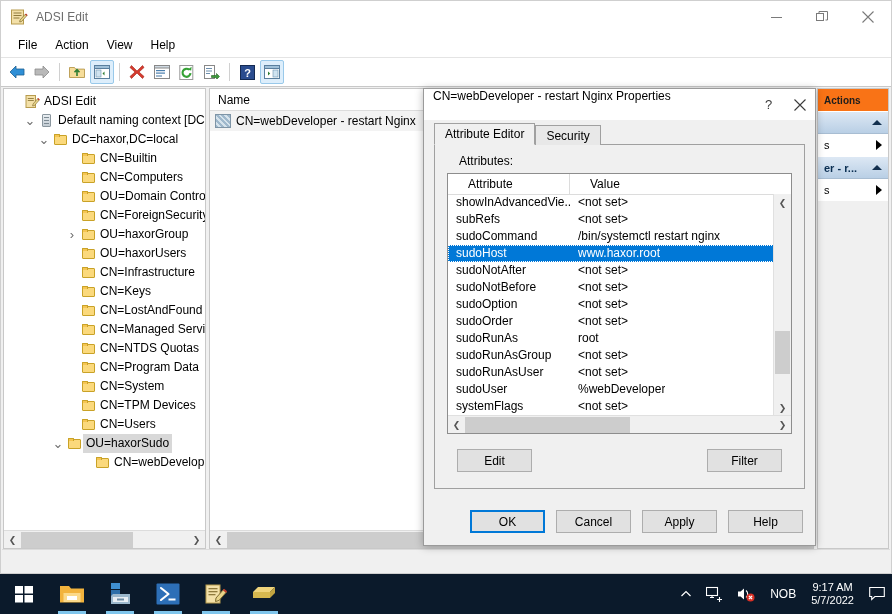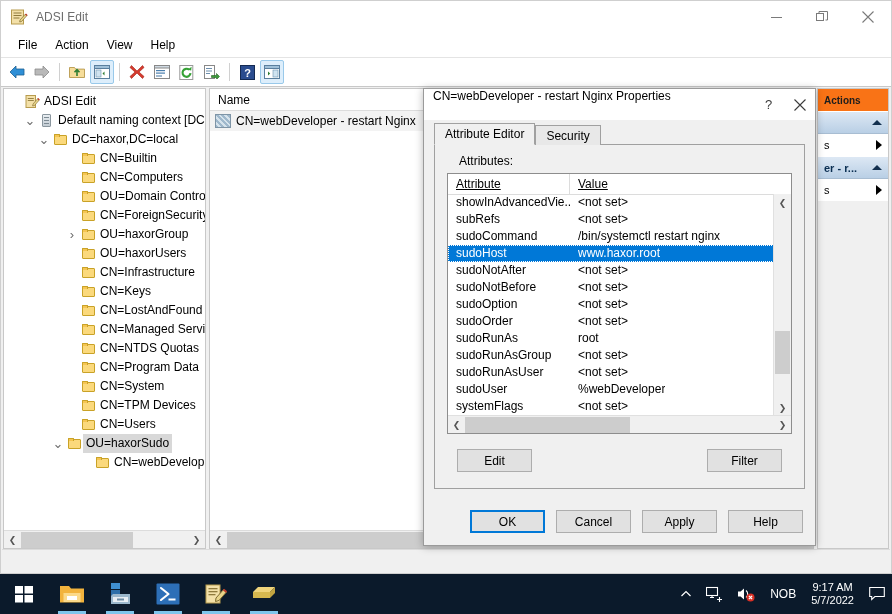--- a/index.html
+++ b/index.html
@@ -75,21 +75,21 @@
 
   .dlg-body{position:absolute;left:0;right:0;top:31px;bottom:0;background:#f0f0f0;}
   .tabstrip{position:absolute;left:10px;top:3px;height:22px;display:flex;align-items:flex-end;z-index:3;}
   .tab{height:20px;padding:0 10px;display:flex;align-items:center;font-size:12px;border:1px solid #a0a0a0;background:#e8e8e8;border-bottom:none;box-sizing:border-box;}
   .tab.active{background:#f0f0f0;height:22px;position:relative;z-index:4;border-bottom:1px solid #f0f0f0;}
   .tabpanel{position:absolute;left:10px;right:10px;top:24px;bottom:56px;border:1px solid #a0a0a0;background:#f0f0f0;box-sizing:border-box;}
 
   .attr-label{position:absolute;left:12px;top:9px;font-size:12px;margin-left:12px;}
   .attr-box{position:absolute;left:12px;right:12px;top:28px;bottom:54px;border:1px solid #8d8d8d;background:#fff;box-sizing:border-box;overflow:hidden;}
   .ab-head{height:20px;display:flex;border-bottom:1px solid #dcdcdc;background:#fff;font-size:12px;}
-  .ab-head .c{display:flex;align-items:center;padding-left:8px;box-sizing:border-box;text-decoration:underline;}
+  .ab-head .c{display:flex;align-items:center;padding-left:20px;box-sizing:border-box;}
   .ab-head .c.a{width:122px;border-right:1px solid #dcdcdc;}
   .ab-rows{position:absolute;left:0;right:17px;top:20px;bottom:17px;overflow:hidden;}
   .arow{height:17px;display:flex;align-items:center;font-size:12px;line-height:17px;}
   .arow .an{width:122px;padding-left:8px;box-sizing:border-box;overflow:hidden;white-space:nowrap;}
   .arow .av{padding-left:8px;overflow:hidden;white-space:nowrap;}
   .arow.sel{background:#0078d7;color:#fff;outline:1px dotted #fff;outline-offset:-1px;}
   .ab-vscroll{position:absolute;right:0;top:20px;bottom:17px;width:17px;background:#f0f0f0;border-left:1px solid #e0e0e0;}
   .vs-arrow{height:17px;display:flex;align-items:center;justify-content:center;color:#555;font-size:9px;}
   .vs-thumb{position:absolute;left:1px;right:1px;background:#cdcdcd;}
   .ab-hscroll{position:absolute;left:0;right:0;bottom:0;height:17px;background:#f0f0f0;border-top:1px solid #e0e0e0;display:flex;align-items:center;}

